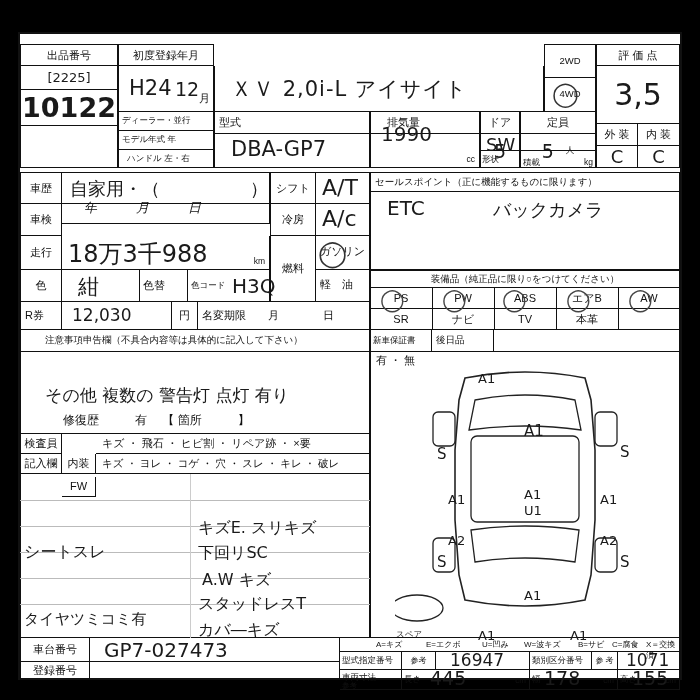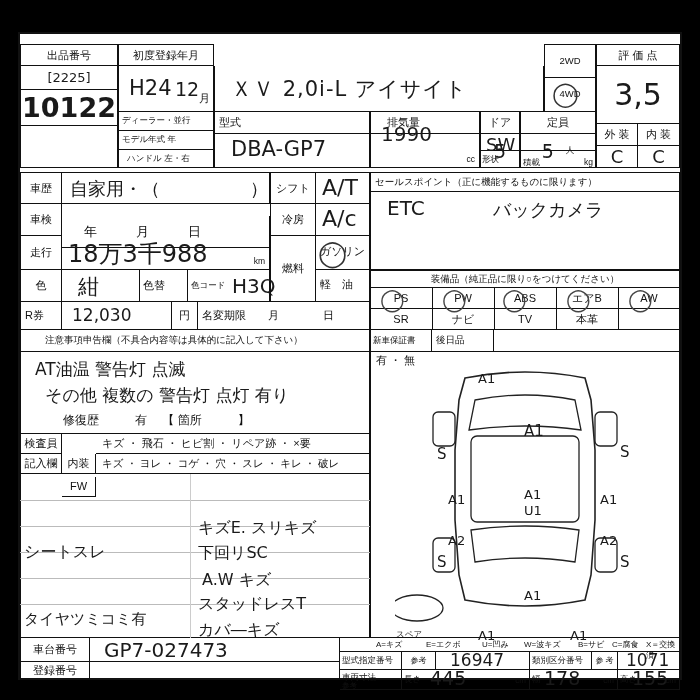--- a/index.html
+++ b/index.html
@@ -119,21 +119,21 @@
   <div class="bx ctr" style="left:638px;top:146px;width:42px;height:22px;border-top:none;border-left:none;">
     <span class="h-hand" style="font-size:18px;">C</span>
   </div>
 
   <div class="bx lbl ctr" style="left:20px;top:172px;width:42px;height:32px;">車歴</div>
   <div class="bx" style="left:62px;top:172px;width:208px;height:32px;border-left:none;">
     <span class="h-hand" style="position:absolute;left:8px;top:4px;font-size:18px;">自家用・（　　　　　）</span>
   </div>
 
   <div class="bx lbl ctr" style="left:20px;top:204px;width:42px;height:32px;border-top:none;">車検</div>
-  <div class="bx" style="left:62px;top:216px;width:208px;height:32px;border-top:none;border-left:none;">
+  <div class="bx" style="left:62px;top:192px;width:208px;height:32px;border-top:none;border-left:none;font-style:italic;">
     <span class="lbl" style="position:absolute;left:22px;top:9px;font-size:13px;">年　　　月　　　日</span>
   </div>
 
   <div class="bx lbl ctr" style="left:20px;top:236px;width:42px;height:34px;border-top:none;">走行</div>
   <div class="bx" style="left:62px;top:236px;width:208px;height:34px;border-top:none;border-left:none;">
     <span class="h-hand" style="position:absolute;left:6px;top:2px;font-size:24px;">18万3千988</span>
     <span class="lbl8" style="position:absolute;right:4px;bottom:3px;">km</span>
   </div>
 
   <div class="bx lbl ctr" style="left:20px;top:270px;width:42px;height:32px;border-top:none;">色</div>
@@ -213,21 +213,20 @@
   <div class="bx lbl lft" style="left:432px;top:330px;width:62px;height:22px;border-top:none;border-left:none;padding-left:4px;">
     <span class="lbl9">後日品</span>
   </div>
   <div class="bx" style="left:494px;top:330px;width:186px;height:22px;border-top:none;border-left:none;"></div>
   <div class="lbl" style="position:absolute;left:376px;top:354px;">有 ・ 無</div>
 
   <div class="bx" style="left:20px;top:330px;width:350px;height:22px;border-top:none;">
     <span class="lbl9" style="position:absolute;left:24px;top:5px;">注意事項申告欄（不具合内容等は具体的に記入して下さい）</span>
   </div>
   <div class="bx" style="left:20px;top:352px;width:350px;height:82px;border-top:none;">
-    <span class="h-hand" style="position:absolute;left:14px;top:6px;font-size:17px;">AT油温 警告灯 点滅</span>
     <span class="h-hand" style="position:absolute;left:24px;top:32px;font-size:17px;">その他 複数の 警告灯 点灯 有り</span>
     <span class="lbl" style="position:absolute;left:42px;top:62px;font-size:12px;">修復歴　　　有　 【 箇所　　　】</span>
   </div>
 
   <div class="bx lbl ctr" style="left:20px;top:434px;width:42px;height:20px;border-top:none;">検査員</div>
   <div class="bx lbl ctr" style="left:62px;top:434px;width:34px;height:20px;border-top:none;border-left:none;margin-top:43px;">FW</div>
   <div class="bx lbl lft" style="left:96px;top:434px;width:274px;height:20px;border-top:none;border-left:none;padding-left:6px;">キズ ・ 飛石 ・ ヒビ割 ・ リペア跡 ・ ×要</div>
 
   <div class="bx lbl ctr" style="left:20px;top:454px;width:42px;height:20px;border-top:none;">記入欄</div>
   <div class="bx lbl ctr" style="left:62px;top:454px;width:34px;height:20px;border-top:none;border-left:none;">内装</div>

